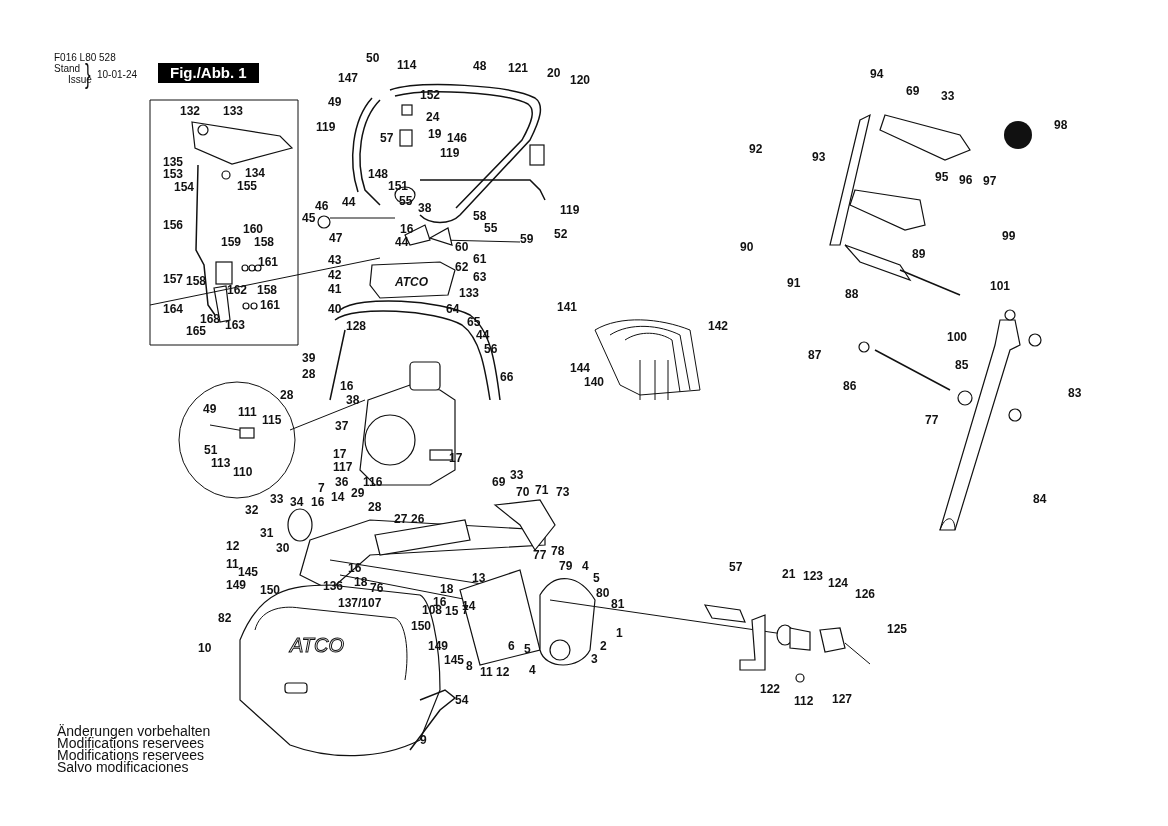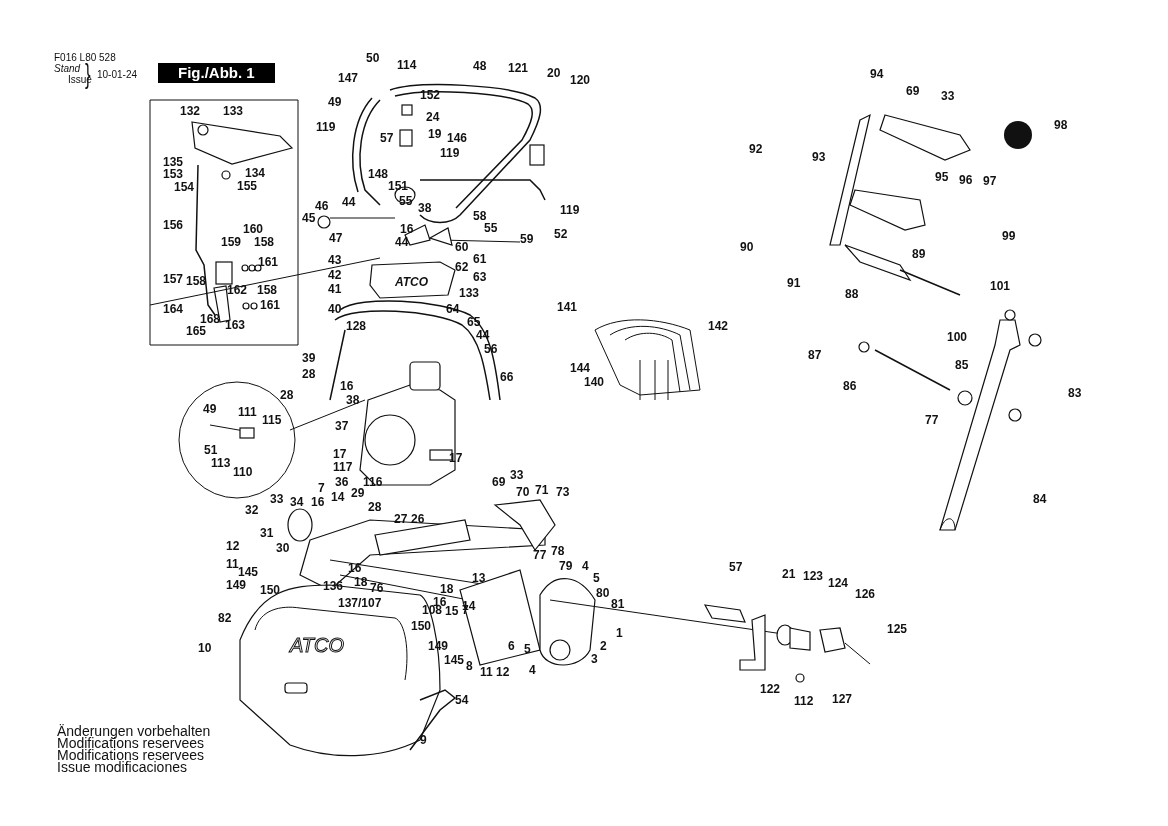--- a/index.html
+++ b/index.html
@@ -1,24 +1,24 @@
 <!DOCTYPE html>
 <html><head>
 <meta charset="utf-8">
 <style>
   html, body { margin:0; padding:0; background:#fff; }
   body { width:1168px; height:826px; position:relative; overflow:hidden;
          font-family:"Liberation Sans", sans-serif; color:#111; }
   .hdr { position:absolute; font-size:10px; line-height:12px; }
   #docnum { left:54px; top:52px; }
-  #stand { left:54px; top:63px;font-style:italic; }
+  #stand { left:54px; top:63px; }
   #issue { left:68px; top:74px; }
   #brace { left:85px; top:60px; font-size:28px; line-height:28px; font-weight:normal; transform:scaleX(0.6); transform-origin:left; }
   #date { left:97px; top:69px; font-size:10px; }
-  #fig { left:158px; top:63px; background:#000; color:#fff; font-weight:bold; font-size:15px; line-height:18px; padding:1px 20px; }
+  #fig { left:158px; top:63px; background:#000; color:#fff; font-weight:bold; font-size:15px; line-height:18px; padding:1px 12px; }
   #footer { position:absolute; left:57px; top:725px; font-size:14px; line-height:12px; }
   svg#diagram { position:absolute; left:0; top:0; }
   .lbl { font-family:"Liberation Sans", sans-serif; font-weight:bold; font-size:12px; fill:#111; }
   .ln { stroke:#111; stroke-width:1; fill:none; }
   .part { stroke:#111; stroke-width:1.2; fill:#fff; }
   .thick { stroke:#111; stroke-width:1.5; fill:none; }
 </style>
 </head>
 <body>
 
@@ -330,14 +330,14 @@
     <text class="lbl" x="760" y="693">122</text>
     <text class="lbl" x="794" y="705">112</text>
     <text class="lbl" x="832" y="703">127</text>
   </g>
 </svg>
 
 <div id="footer">
   <div>Änderungen vorbehalten</div>
   <div>Modifications reservees</div>
   <div>Modifications reservees</div>
-  <div>Issue modificaciones</div>
+  <div>Salvo modificaciones</div>
 </div>
 
 </body></html>

